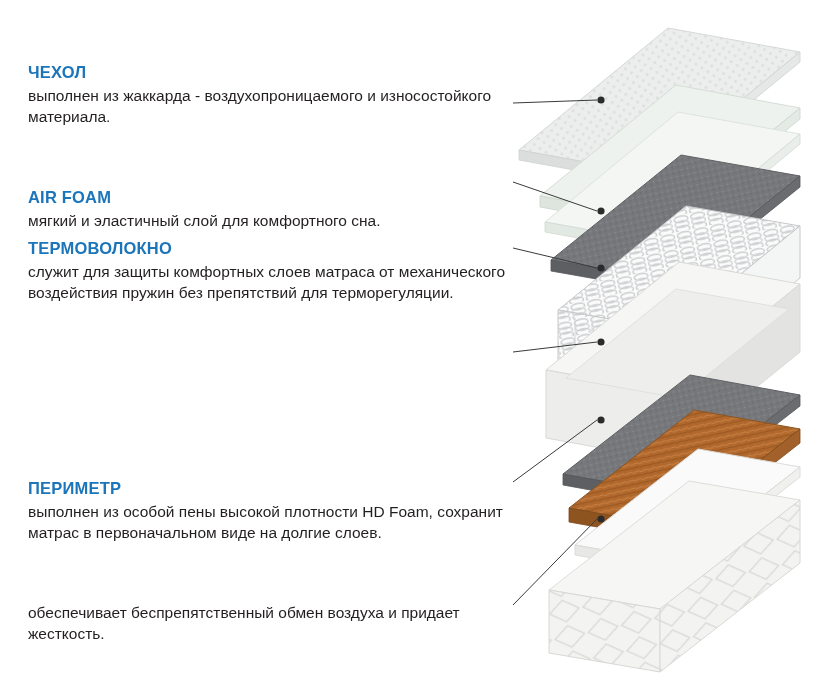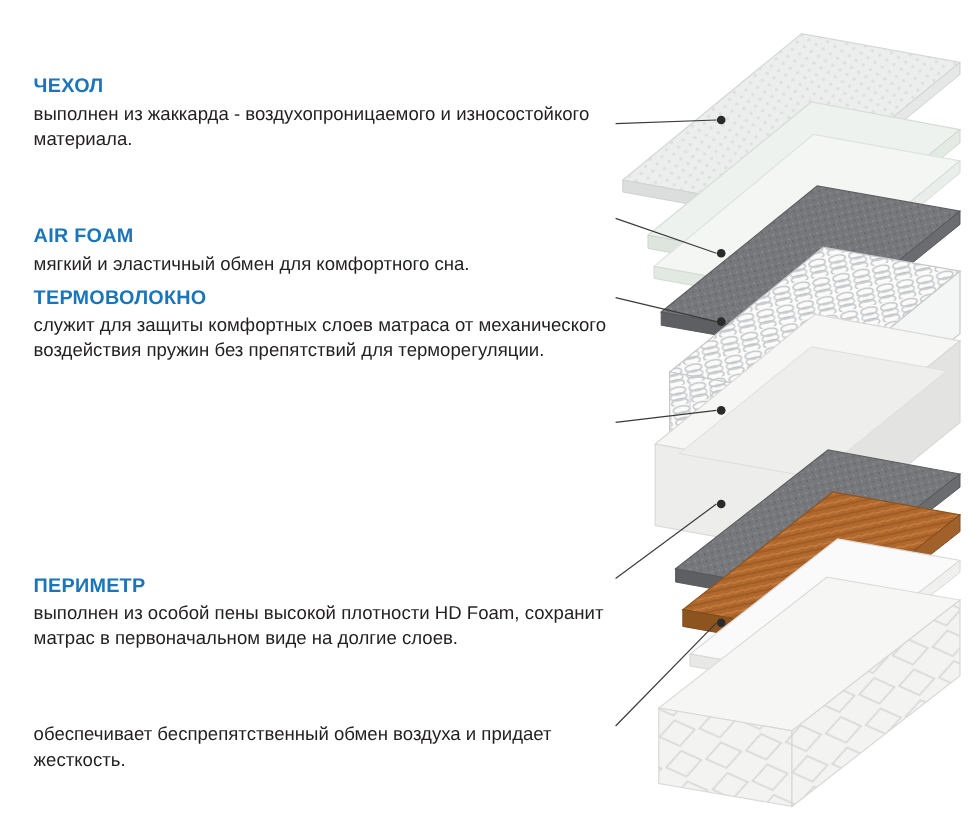--- a/index.html
+++ b/index.html
@@ -170,21 +170,21 @@
 
 <div class="annotations">
 
   <div class="ann" style="left:28px; top:48px;">
     <p class="ann-title">ЧЕХОЛ</p>
     <p class="ann-body">выполнен из жаккарда - воздухопроницаемого и износостойкого материала.</p>
   </div>
 
   <div class="ann" style="left:28px; top:150px;margin-top:23px;">
     <p class="ann-title">AIR FOAM</p>
-    <p class="ann-body">мягкий и эластичный обмен для комфортного сна.</p>
+    <p class="ann-body">мягкий и эластичный слой для комфортного сна.</p>
   </div>
 
   <div class="ann" style="left:28px; top:224px;">
     <p class="ann-title">ТЕРМОВОЛОКНО</p>
     <p class="ann-body">служит для защиты комфортных слоев матраса от механического воздействия пружин без препятствий для терморегуляции.</p>
   </div>
 
 
   <div class="ann" style="left:28px; top:464px;">
     <p class="ann-title">ПЕРИМЕТР</p>

